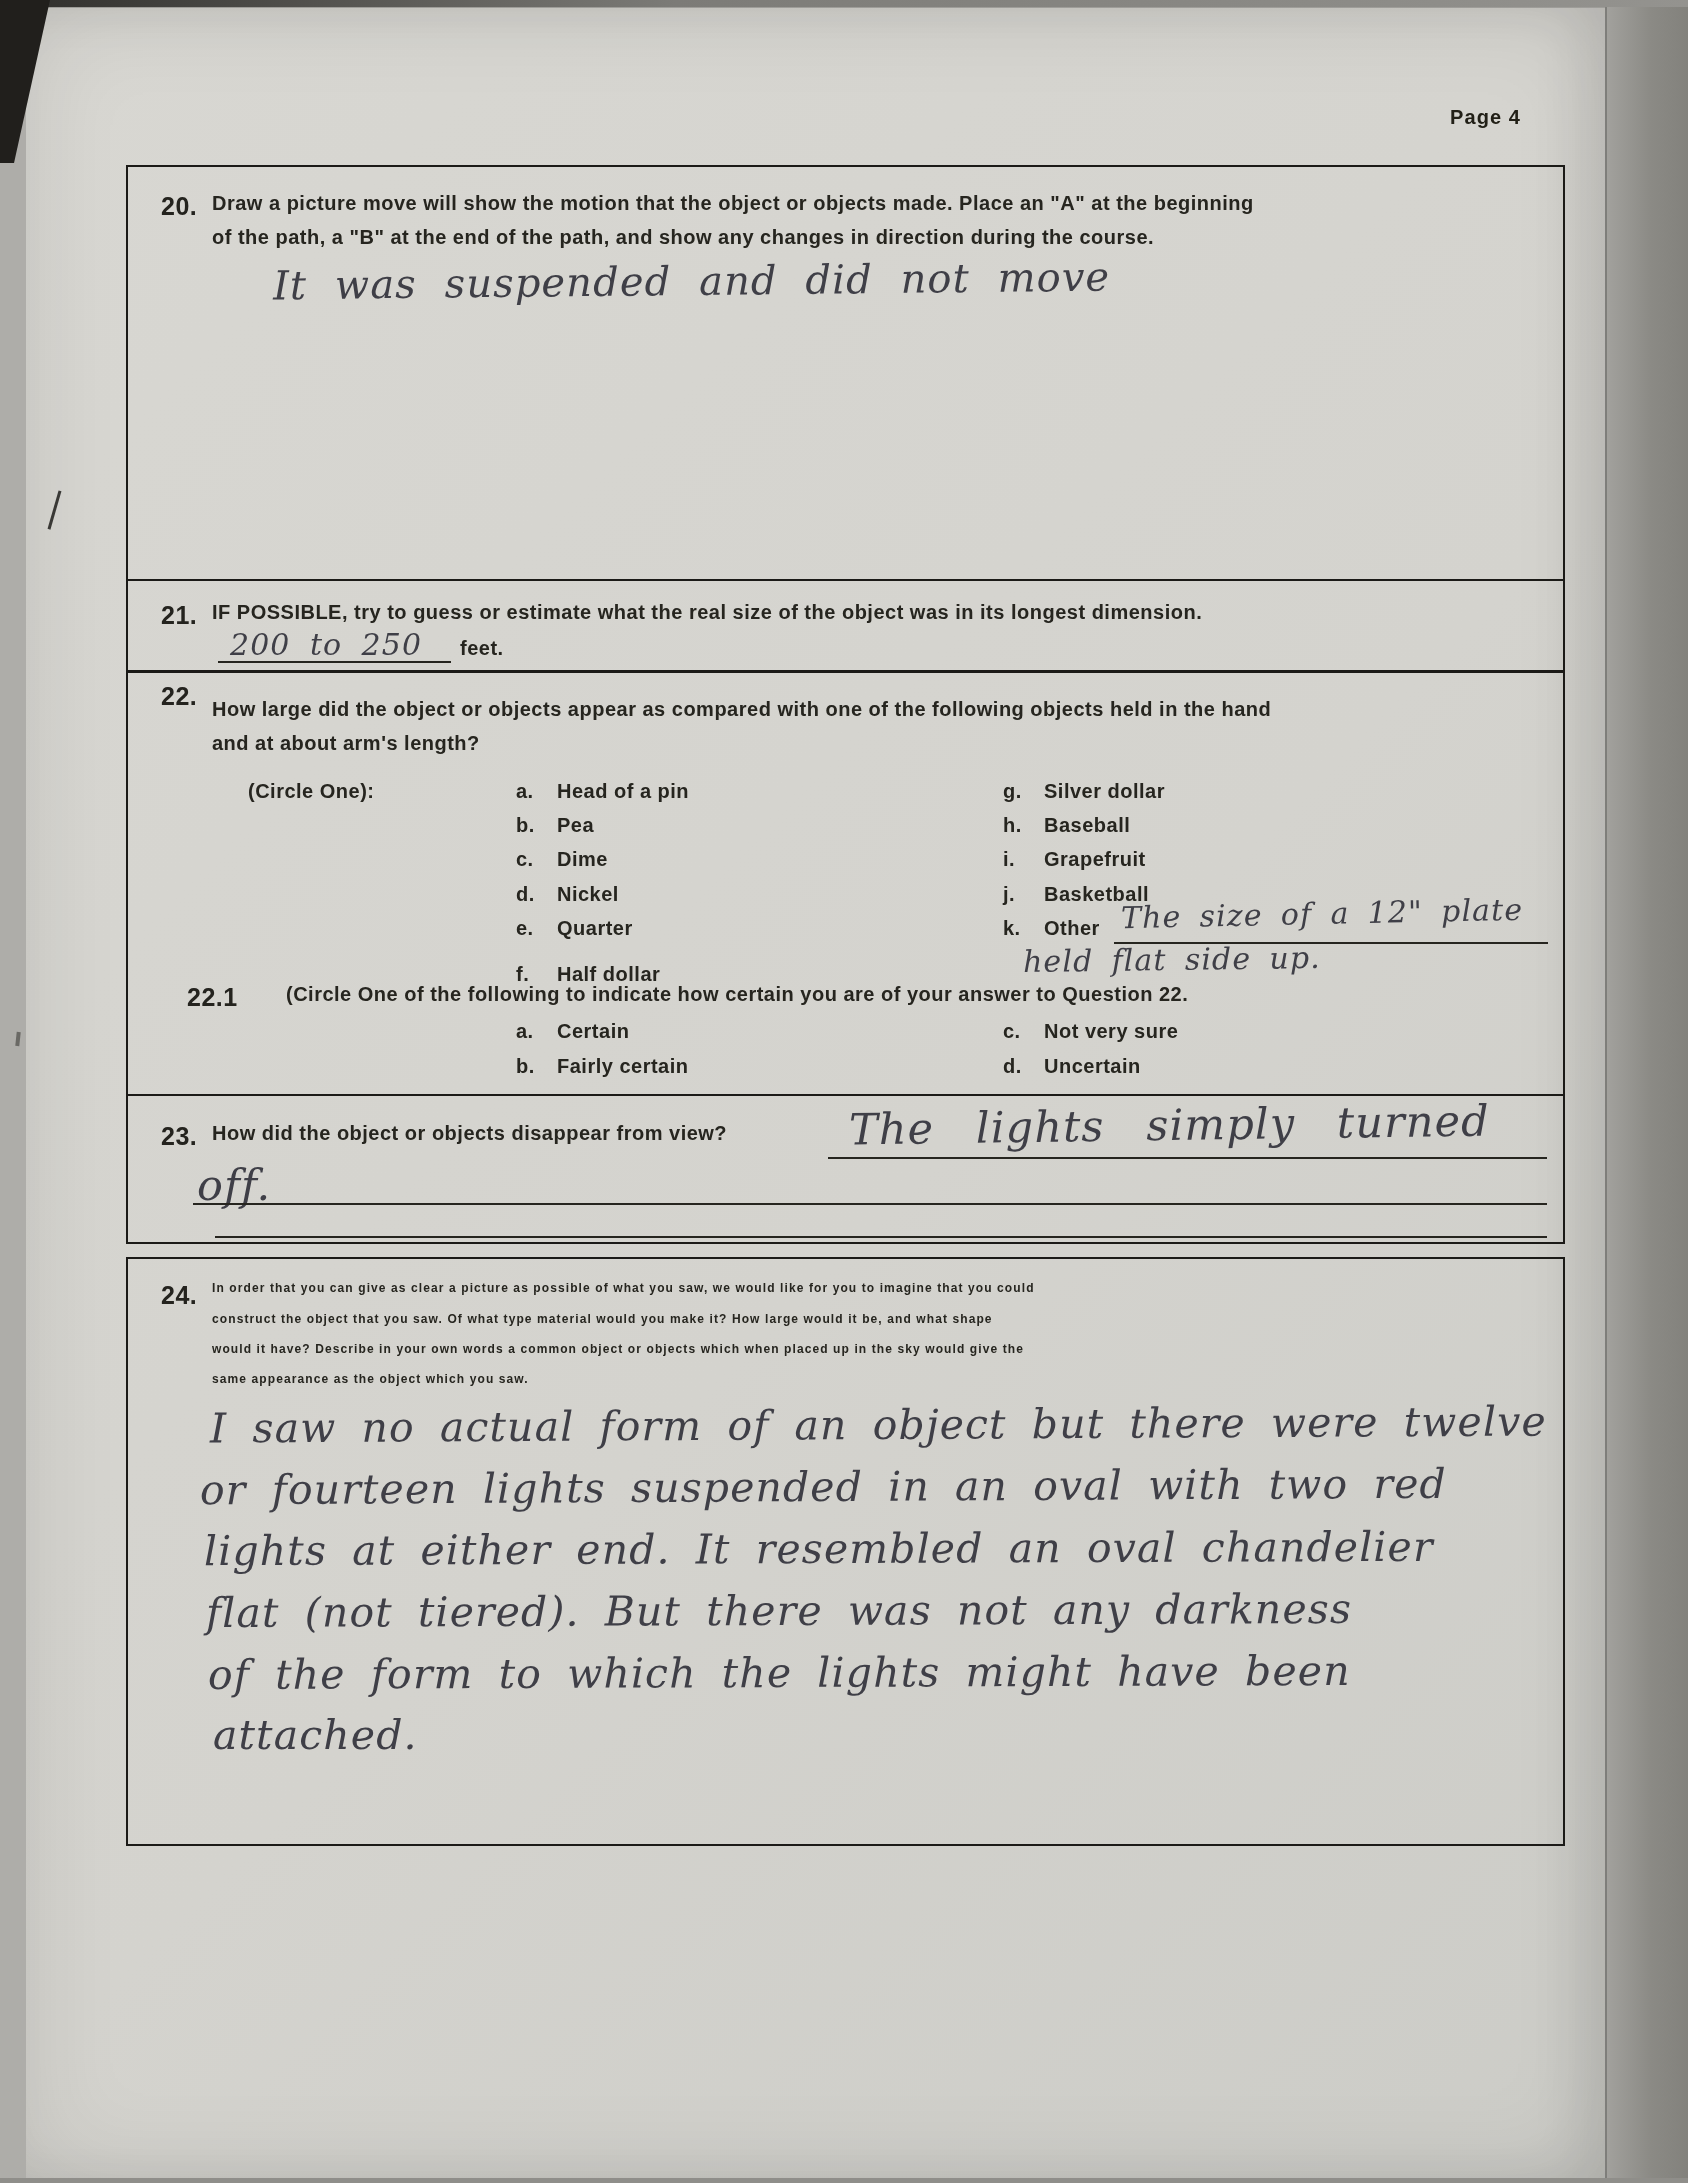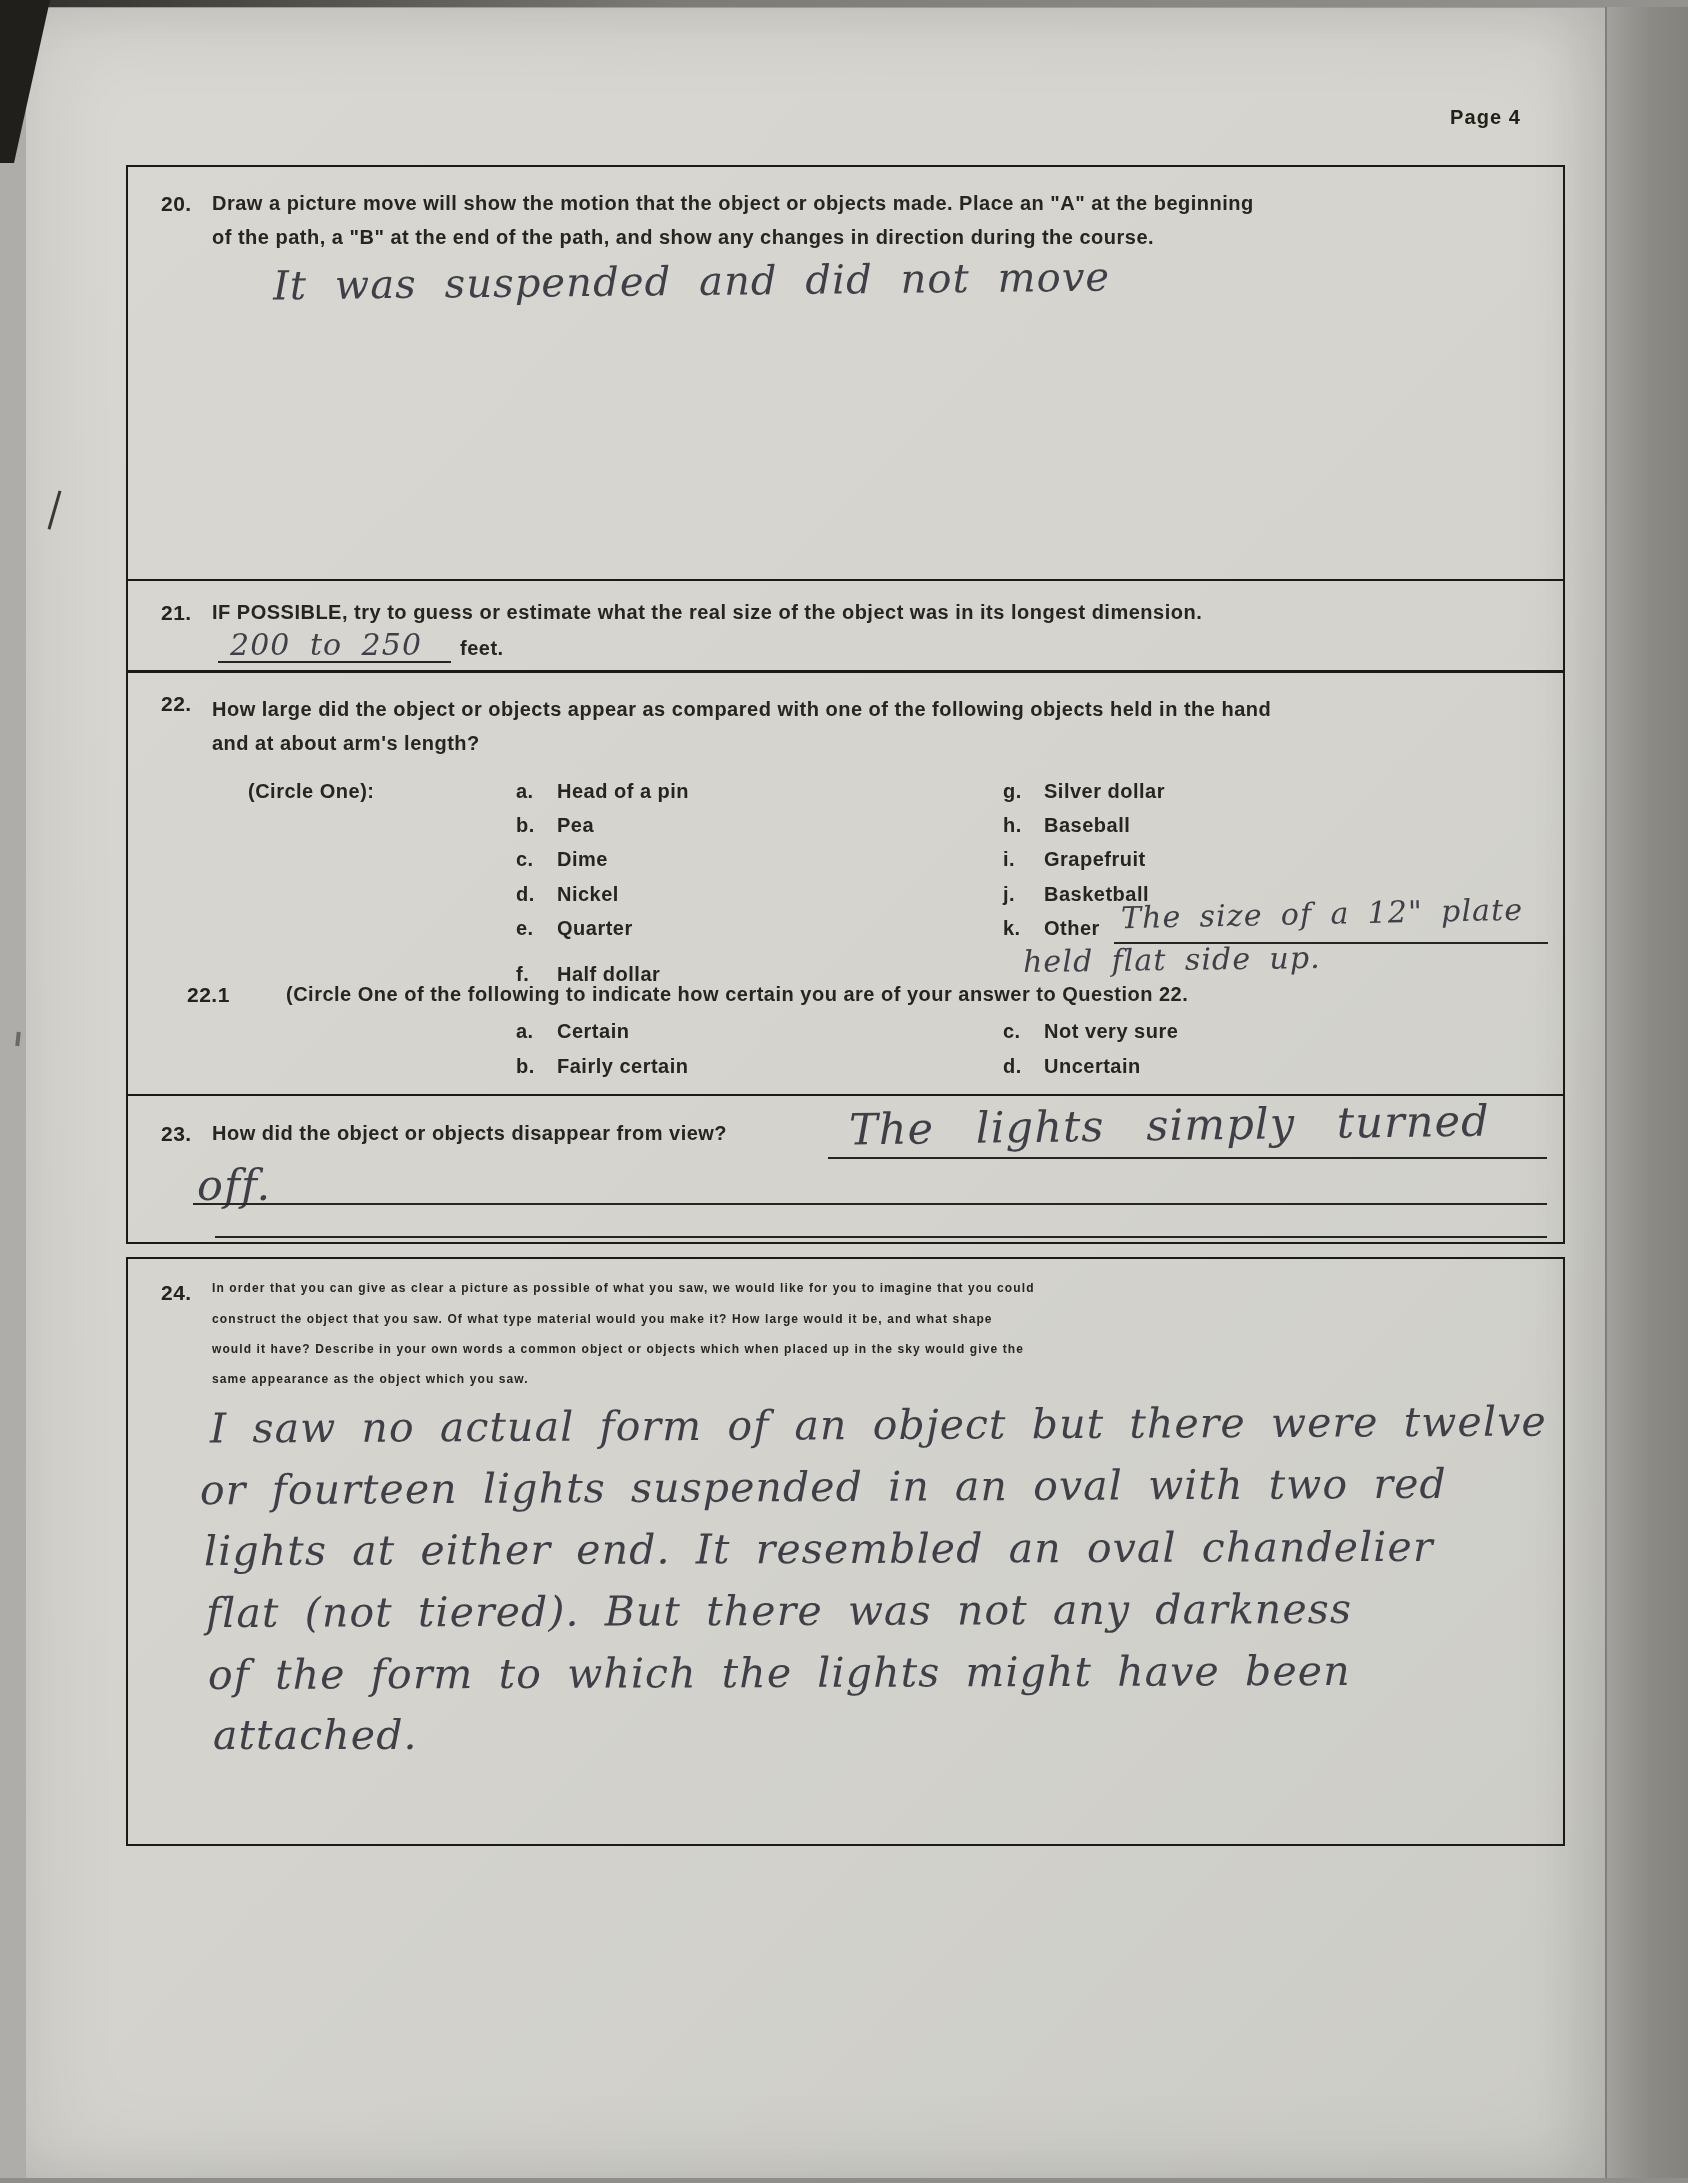--- a/index.html
+++ b/index.html
@@ -20,21 +20,21 @@
   .left-strip{position:absolute;left:0;top:0;width:26px;height:100%;background:#aeadA9;background:#aeada9;}
   .right-band{position:absolute;right:0;top:0;width:84px;height:100%;
     background:linear-gradient(to right,#a3a29e,#8b8a85 55%,#82817c);}
   .right-edge-line{position:absolute;right:82px;top:0;width:2.2px;height:100%;background:rgba(60,60,56,0.35);}
   .bottom-strip{position:absolute;left:0;bottom:0;width:100%;height:4.9px;background:#8f8e8a;}
 
   .page-number{position:absolute;left:1450px;top:106px;font-weight:700;font-size:20px;
     letter-spacing:1.1px;color:#222017;}
 
   .qbox{position:absolute;left:126px;width:1439px;border:2.7px solid #1b1a17;box-sizing:border-box;}
-  .qnum{position:absolute;left:33px;font-weight:700;font-size:21px;color:#24231e;letter-spacing:0.5px;white-space:nowrap;}
+  .qnum{position:absolute;left:33px;font-weight:700;font-size:25px;color:#24231e;letter-spacing:0.5px;white-space:nowrap;}
   .qline{position:absolute;left:84px;font-weight:700;font-size:20px;color:#26251f;letter-spacing:0.5px;white-space:nowrap;}
   .qline-sm{position:absolute;left:84px;font-weight:700;font-size:12px;color:#26251f;letter-spacing:1.1px;white-space:nowrap;}
   .hand{position:absolute;font-family:"DejaVu Serif",serif;font-style:italic;color:#3f3f47;
     white-space:nowrap;letter-spacing:1.1px;}
   .rule{position:absolute;height:2.2px;background:#26251f;}
   .opt{position:absolute;left:388px;font-weight:700;font-size:20px;color:#26251f;letter-spacing:0.5px;white-space:nowrap;}
   .opt-r{left:875px;}
   .okey{display:inline-block;width:41px;}
   .slash{position:absolute;left:53px;top:490px;width:2.7px;height:40px;background:#3a3936;transform:rotate(16deg);}
   .speck{position:absolute;left:16.3px;top:1032px;width:3.8px;height:14px;background:#6a6965;transform:rotate(6deg);}
@@ -63,21 +63,21 @@
 
 <div class="qbox" style="top:579px;height:94px;">
   <div class="qnum" style="top:19.5px;">21.</div>
   <div class="qline" style="top:19.5px;">IF POSSIBLE, try to guess or estimate what the real size of the object was in its longest dimension.</div>
   <div class="hand" style="left:102px;top:46px;font-size:30px;word-spacing:8.7px;">200 to 250</div>
   <div class="rule" style="left:90px;top:80px;width:233px;"></div>
   <div class="qline" style="left:332px;top:56px;">feet.</div>
 </div>
 
 <div class="qbox" style="top:670px;height:426px;">
-  <div class="qnum" style="top:20px;text-align:right;">22.</div>
+  <div class="qnum" style="top:10px;text-align:right;">22.</div>
   <div class="qline" style="top:26px;">How large did the object or objects appear as compared with one of the following objects held in the hand</div>
   <div class="qline" style="top:60px;">and at about arm's length?</div>
 
   <div class="qline" style="left:120px;top:108px;">(Circle One):</div>
 
   <div class="opt" style="top:108px;"><span class="okey">a.</span><span>Head of a pin</span></div>
   <div class="opt" style="top:142px;"><span class="okey">b.</span><span>Pea</span></div>
   <div class="opt" style="top:176px;"><span class="okey">c.</span><span>Dime</span></div>
   <div class="opt" style="top:211px;"><span class="okey">d.</span><span>Nickel</span></div>
   <div class="opt" style="top:245px;"><span class="okey">e.</span><span>Quarter</span></div>

